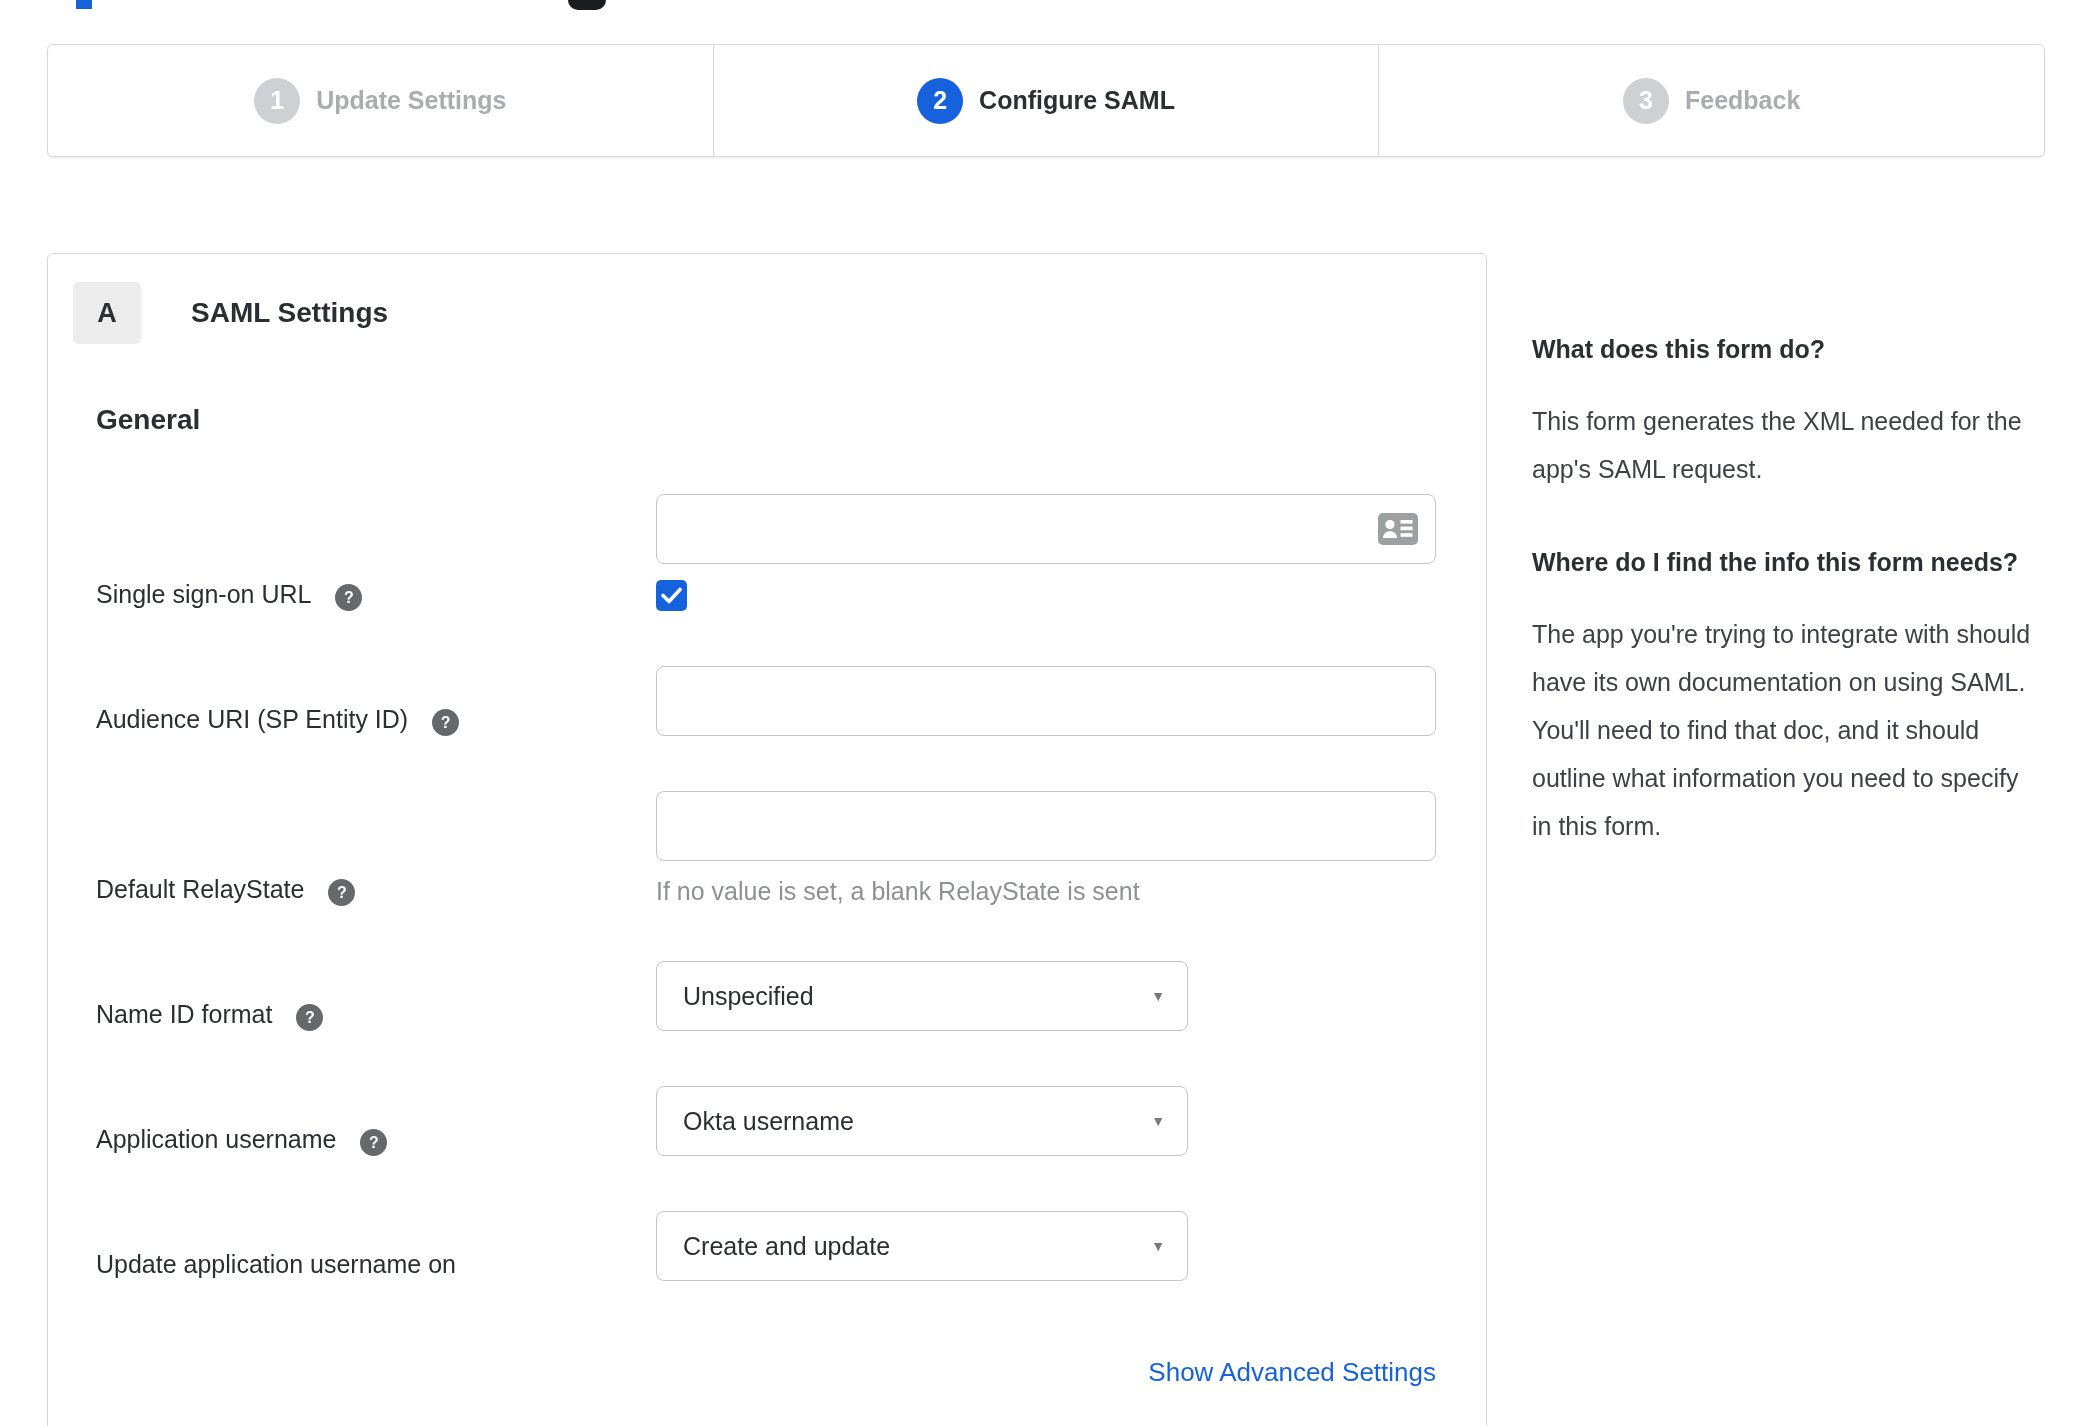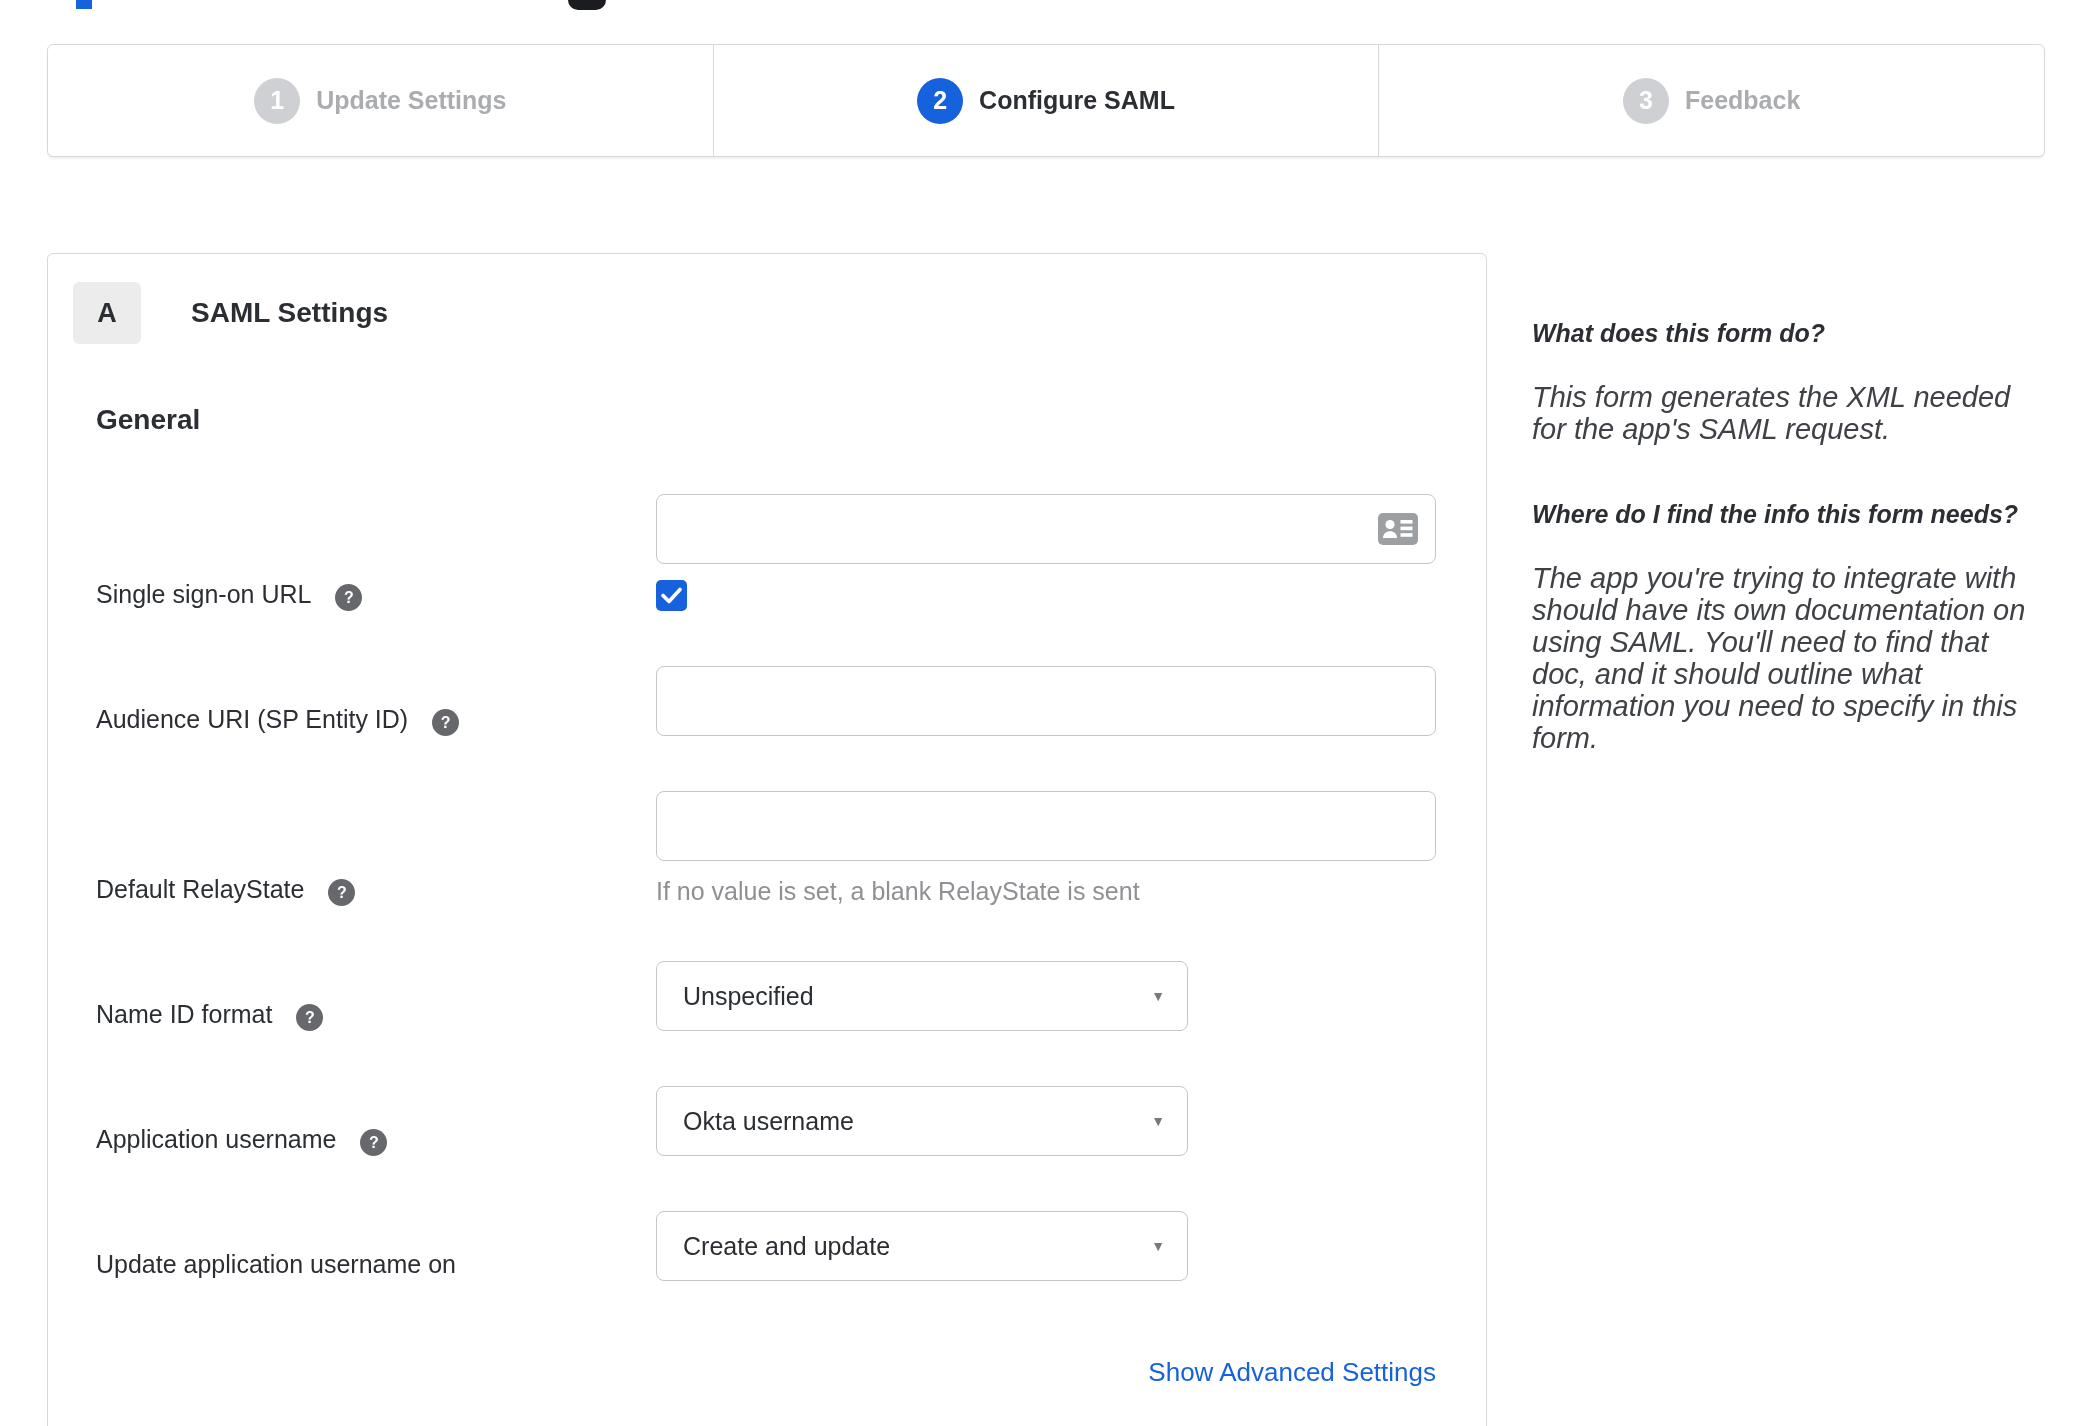--- a/index.html
+++ b/index.html
@@ -60,24 +60,24 @@
   .hint{margin-top:16px;font-size:25px;color:var(--hint-gray);}
   .select{width:532px;height:70px;border:1px solid var(--input-border);border-radius:8px;background:#fff;
     display:flex;align-items:center;justify-content:space-between;padding:0 22px 0 26px;cursor:pointer;}
   .select-value{font-size:25px;color:var(--text-dark);}
   .caret{font-size:14px;color:#77797d;}
 
   .adv-row{margin:76px 0 0 608px;width:780px;text-align:right;}
   .adv-link{font-size:26px;color:var(--accent-blue);text-decoration:none;cursor:pointer;}
 
   
-  .sidebar{position:absolute;left:1532px;top:310px;width:512px;font-style:italic;}
+  .sidebar{position:absolute;left:1532px;top:326px;width:512px;}
   .sidebar-section + .sidebar-section{margin-top:46px;}
   .sidebar-heading{font-size:25px;font-weight:bold;color:var(--text-dark);line-height:47px;margin-bottom:24px;}
-  .sidebar-body{font-size:29px;color:#3e4146;line-height:32px;}
+  .sidebar-body{font-size:25px;color:#3e4146;line-height:48px;}
 </style>
 </head>
 <body>
 
 <div class="page">
 
   <div class="logo-frag"></div>
   <div class="icon-frag"></div>
 
   <div class="stepper">

